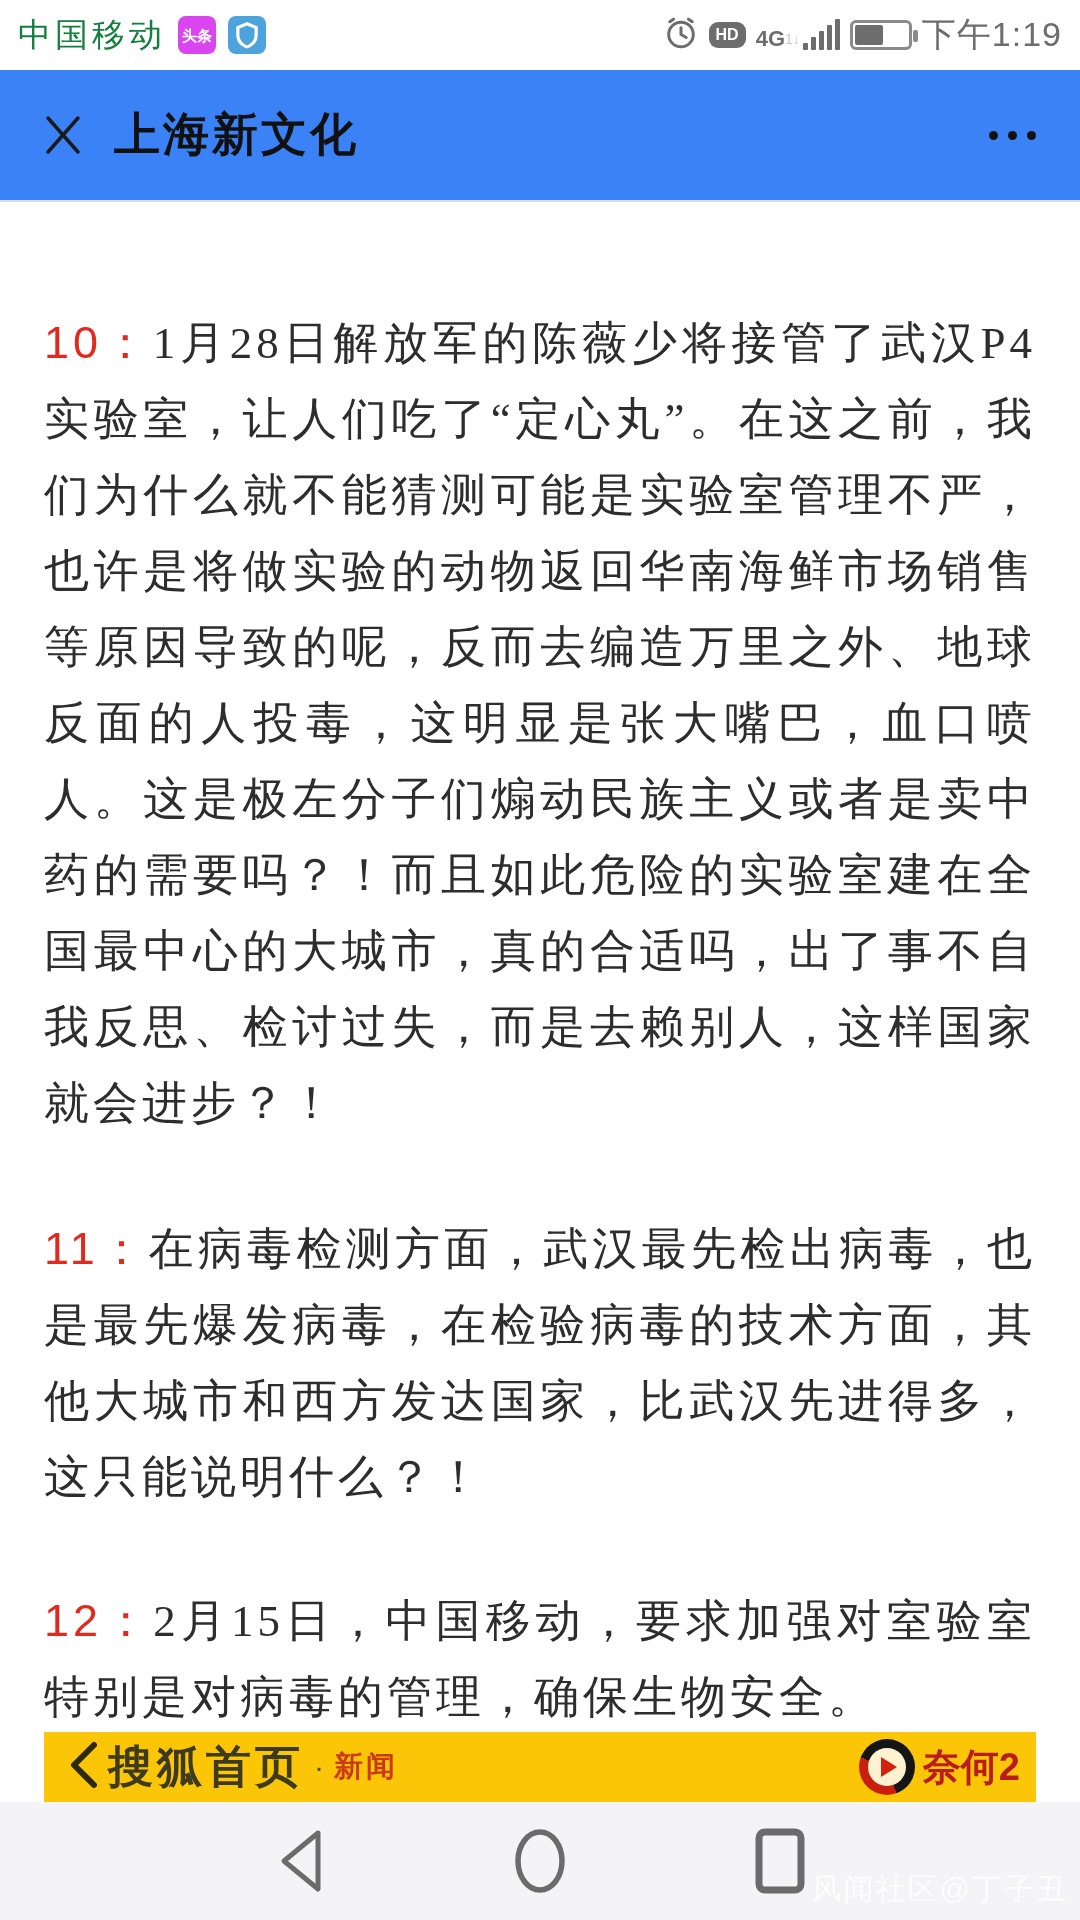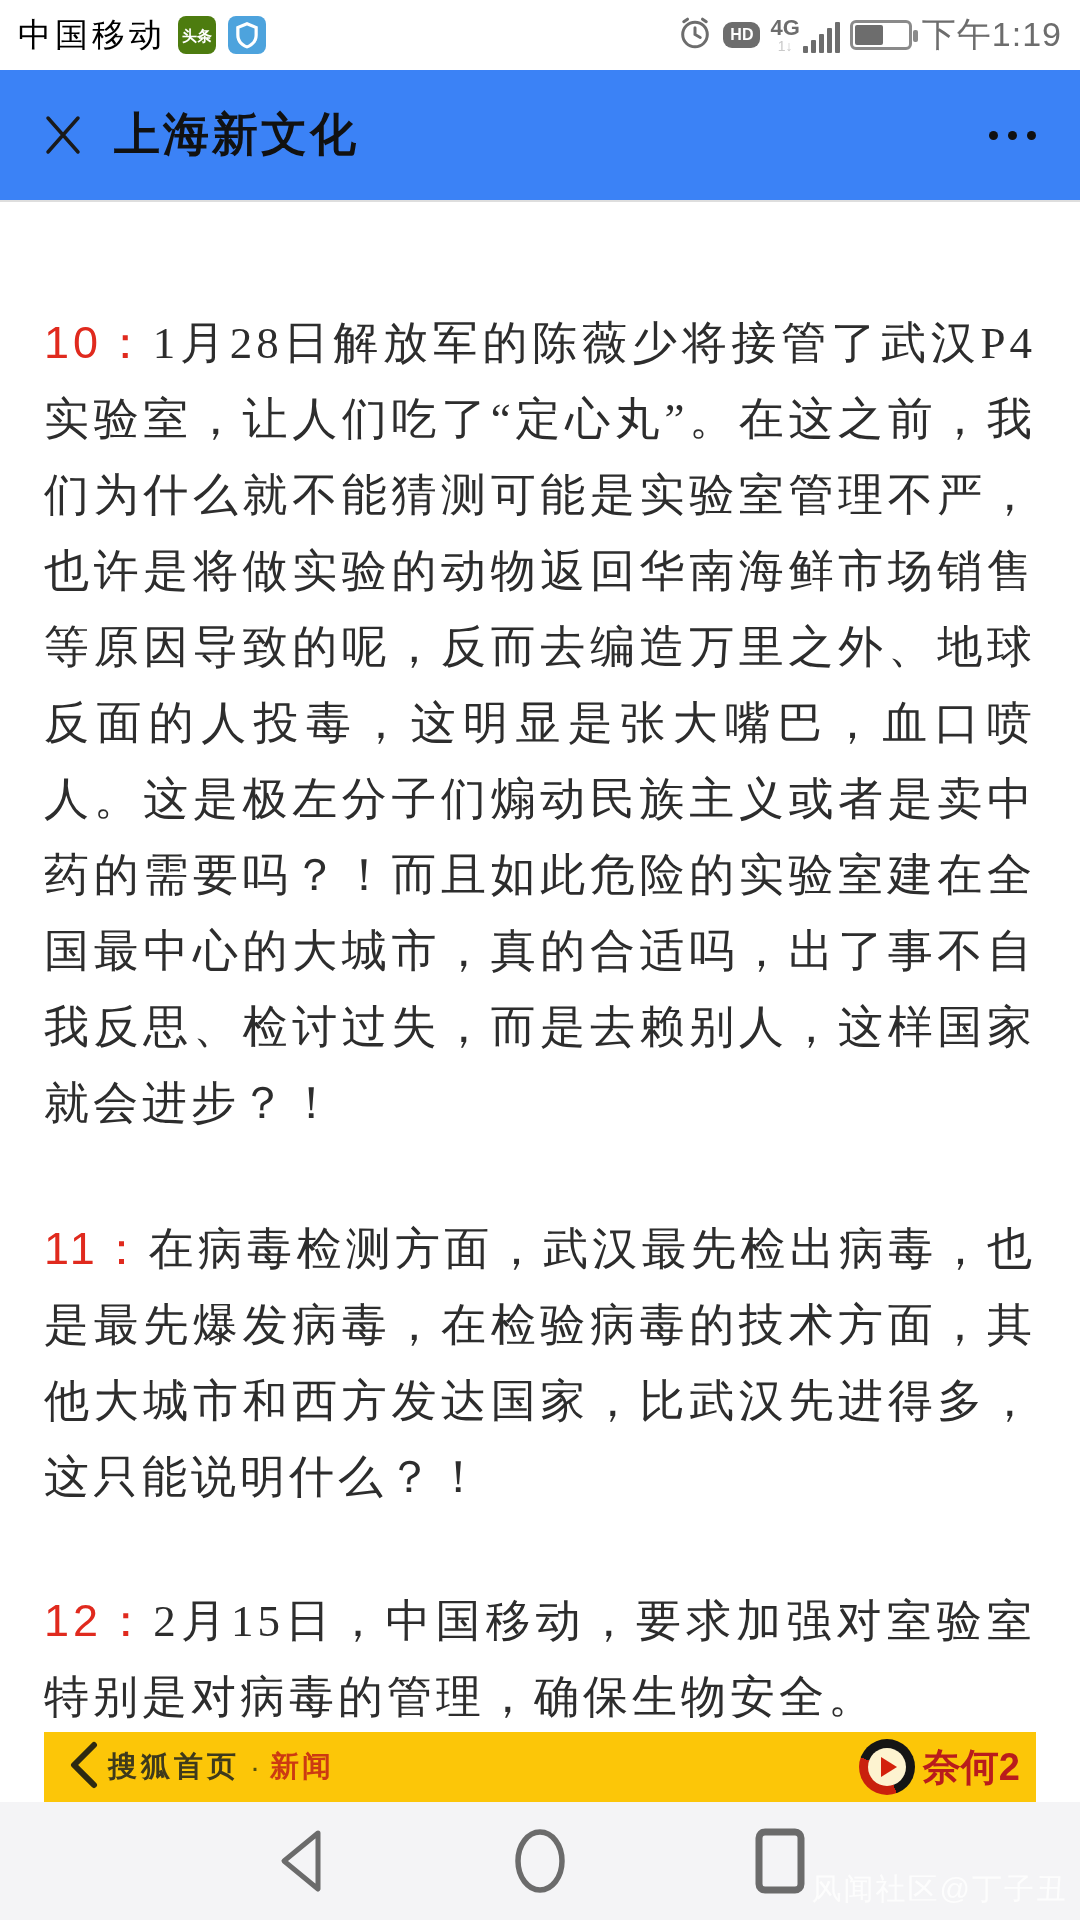--- a/index.html
+++ b/index.html
@@ -2,28 +2,28 @@
 <html><head>
 <meta charset="utf-8">
 <style>
   html,body{margin:0;padding:0;}
   body{width:1080px;height:1920px;background:#fff;font-family:"Liberation Sans","DejaVu Sans",sans-serif;}
   .screen{position:relative;width:1080px;height:1920px;overflow:hidden;background:#fff;}
 
   
   .statusbar{position:absolute;top:0;left:0;width:100%;height:70px;display:flex;align-items:center;padding:0 18px;box-sizing:border-box;color:#7d7d7d;}
   .sb-left{display:flex;align-items:center;gap:12px;}
-  .sb-carrier{font-size:33px;letter-spacing:4px;color:#000000;}
+  .sb-carrier{font-size:33px;letter-spacing:4px;color:#15803d;}
   .app-badge{width:38px;height:38px;border-radius:8px;display:flex;align-items:center;justify-content:center;}
-  .badge-toutiao{background:#4d7c0f;color:#fff;font-size:15px;line-height:15px;text-align:center;font-weight:bold;}
+  .badge-toutiao{background:#d946ef;color:#fff;font-size:15px;line-height:15px;text-align:center;font-weight:bold;}
   .badge-shield{background:#4da3dd;}
   .sb-right{margin-left:auto;display:flex;align-items:center;gap:10px;}
   .hd-badge{background:#6d6d6d;color:#fff;font-weight:bold;font-size:16px;border-radius:9px;padding:4px 7px;}
   .net{display:flex;align-items:flex-end;gap:3px;}
-  .net-col{display:flex;flex-direction:column;align-items:center;line-height:1;}
+  .net-col{display:flex;flex-direction:row;align-items:center;line-height:1;}
   .net-4g{font-size:22px;font-weight:bold;color:#6d6d6d;}
   .net-sub{font-size:14px;color:#c9c9c9;}
   .bars{display:flex;align-items:flex-end;gap:3px;height:30px;}
   .bars i{display:block;width:5px;background:#6d6d6d;border-radius:1px;}
   .battery{position:relative;width:62px;height:30px;border:3px solid #8a8a8a;border-radius:6px;display:flex;align-items:center;padding:2px;box-sizing:border-box;}
   .battery .fill{height:100%;width:55%;background:#6d6d6d;border-radius:2px;}
   .battery .nub{position:absolute;right:-9px;top:7px;width:5px;height:12px;background:#8a8a8a;border-radius:2px;}
   .sb-time{font-size:34px;color:#6d6d6d;letter-spacing:1px;}
 
   
@@ -40,21 +40,21 @@
   .clip-line span{display:block;margin-top:-42px;line-height:76px;}
   .para{margin:0;}
   .p10{margin-top:87px;}
   .p11{margin-top:70px;}
   .p12{margin-top:68px;}
   .pnum{color:#e02a1e;font-family:"Liberation Sans","DejaVu Sans",sans-serif;}
 
   
   .banner{position:absolute;top:1732px;left:44px;width:992px;height:70px;background:#fcc608;display:flex;align-items:center;padding:0 16px;box-sizing:border-box;z-index:2;}
   .banner-back{margin:0 8px 0 6px;}
-  .banner-brand{font-size:29px;font-weight:bold;color:#3e3a1c;letter-spacing:4px;}
+  .banner-brand{font-size:45px;font-weight:bold;color:#3e3a1c;letter-spacing:4px;}
   .banner-dot{font-size:30px;color:#55500f;margin:0 10px;}
   .banner-section{font-size:29px;font-weight:bold;color:#cc3a12;letter-spacing:3px;}
   .banner-video{margin-left:auto;display:flex;align-items:center;gap:8px;}
   .play-icon{position:relative;width:56px;height:56px;border-radius:50%;background:conic-gradient(from 160deg,#c9200d 0 130deg,#151515 130deg 360deg);display:flex;align-items:center;justify-content:center;}
   .play-inner{width:38px;height:38px;border-radius:50%;background:#fdf3d0;display:flex;align-items:center;justify-content:center;}
   .play-tri{width:0;height:0;border-left:16px solid #d3210c;border-top:10px solid transparent;border-bottom:10px solid transparent;margin-left:4px;}
   .video-label{font-size:38px;color:#b91c1c;font-weight:bold;}
 
   
   .navbar{position:absolute;top:1802px;left:0;width:100%;height:118px;background:#f4f4f6;z-index:2;}

